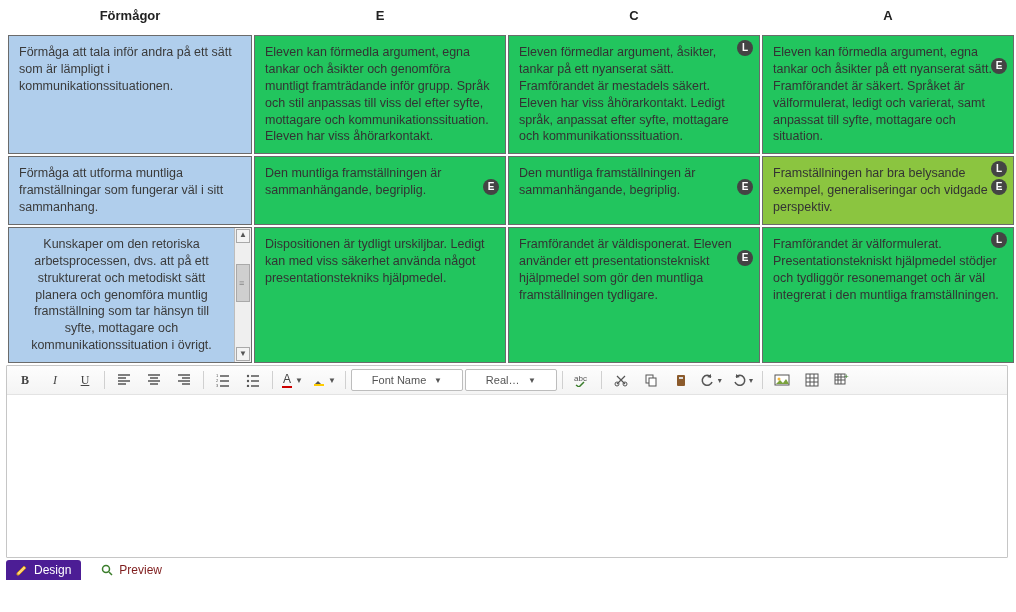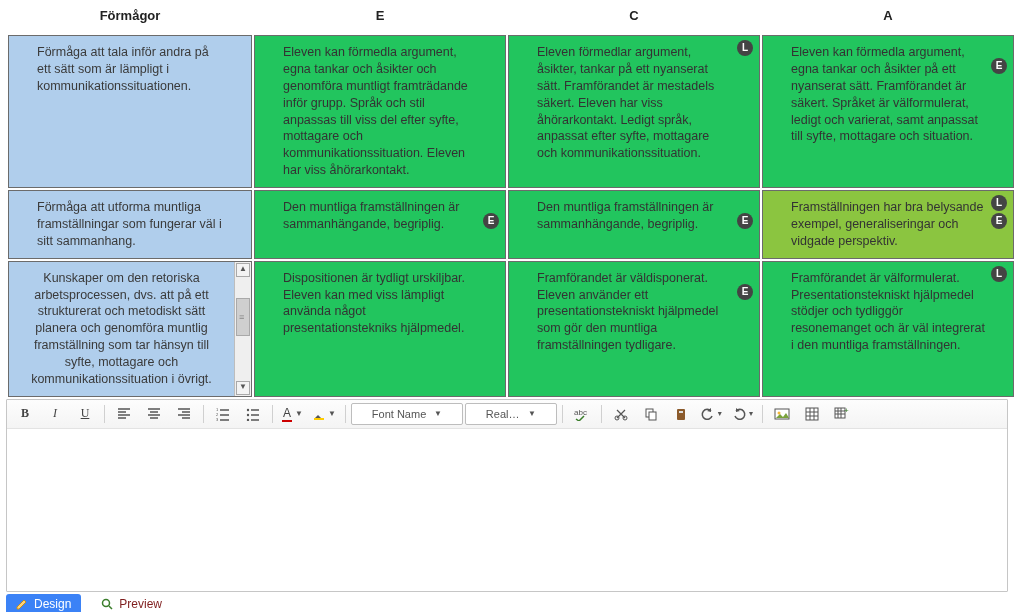--- a/index.html
+++ b/index.html
@@ -26,21 +26,21 @@
     text-align: center;
     padding: 4px 6px 10px 6px;
     background: #fff;
     color: #222;
   }
   table.rubric th.left {
     text-align: center;
   }
   table.rubric td {
     vertical-align: top;
-    padding: 8px 28px;
+    padding: 8px 10px;
     border: 1px solid #6b6b6b;
     position: relative;
     font-size: 12.5px;
     line-height: 1.35;
   }
   table.rubric td.ability {
     background: #b0ceec;
     color: #3a3a3a;
     border-color: #6b6b6b;
   }
@@ -212,21 +212,21 @@
   .tab {
     display: inline-flex;
     align-items: center;
     gap: 6px;
     padding: 3px 10px;
     border-top-left-radius: 3px;
     border-top-right-radius: 3px;
     cursor: pointer;
   }
   .tab.design {
-    background: #3b82f6;
+    background: #4c1d95;
     color: #fff;
   }
   .tab.preview {
     color: #7f1d1d;
   }
   .tab .ic {
     width: 12px;
     height: 12px;
     display: inline-flex;
     align-items: center;
@@ -270,21 +270,21 @@
           <td class="ability ability-scroll">
             <div class="txt">Kunskaper om den retoriska arbetsprocessen, dvs. att på ett strukturerat och metodiskt sätt planera och genomföra muntlig framställning som tar hänsyn till syfte, mottagare och kommunikationssituation i övrigt.</div>
             <div class="sb">
               <div class="arw">▲</div>
               <div class="track">
                 <div class="thumb"></div>
               </div>
               <div class="arw">▼</div>
             </div>
           </td>
-          <td class="crit"><span>Dispositionen är tydligt urskiljbar. Eleven kan med viss lämpligt använda något presentationstekniks hjälpmedel.</span></td>
+          <td class="crit"><span>Dispositionen är tydligt urskiljbar. Ledigt kan med viss säkerhet använda något presentationstekniks hjälpmedel.</span></td>
           <td class="crit"><span>Framförandet är väldisponerat. Eleven använder ett presentationstekniskt hjälpmedel som gör den muntliga framställningen tydligare.</span><span class="badge mr">E</span></td>
           <td class="crit"><span>Framförandet är välformulerat. Presentationstekniskt hjälpmedel stödjer och tydliggör resonemanget och är väl integrerat i den muntliga framställningen.</span><span class="badge tr">L</span></td>
         </tr>
       </tbody>
 </table>
 
 
 <div class="editor">
   <div class="toolbar">
     <span class="tbtn bold">B</span>

